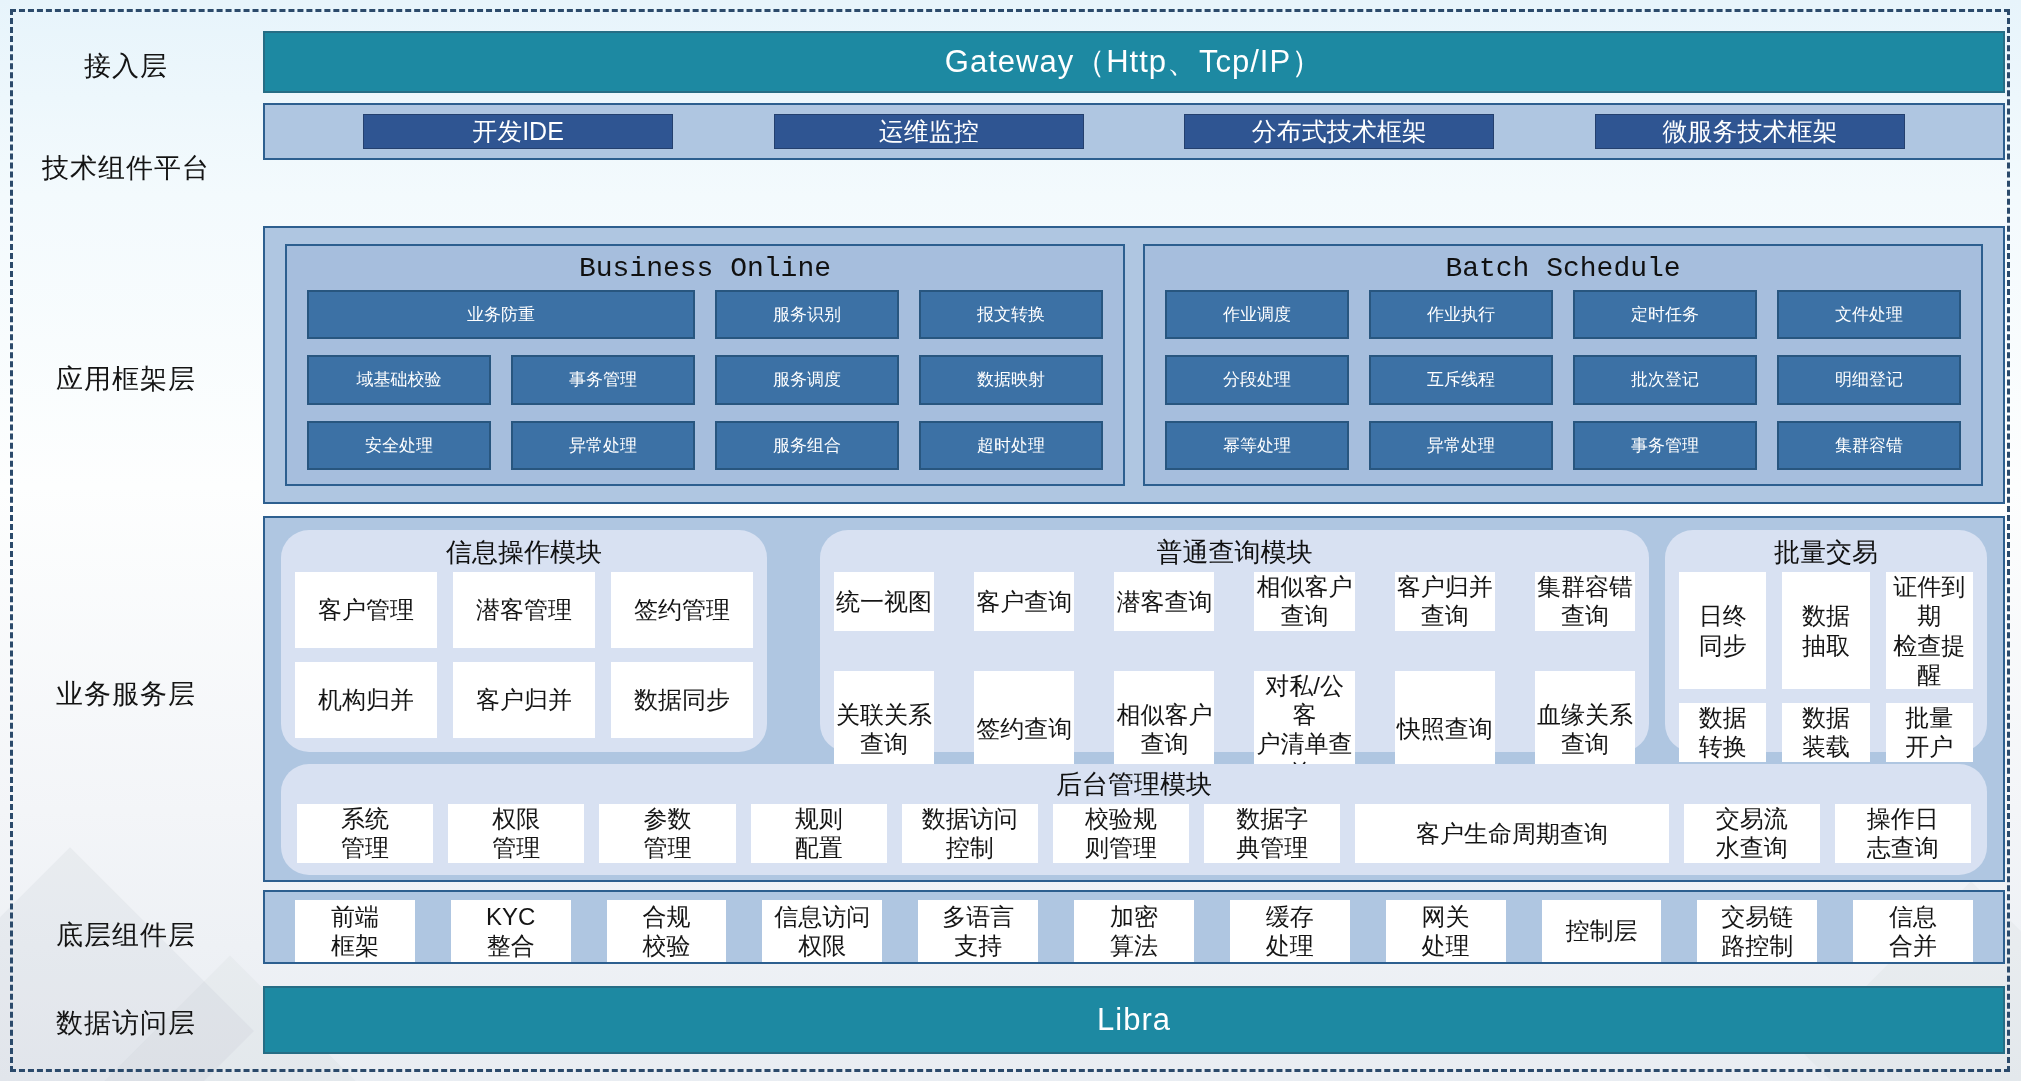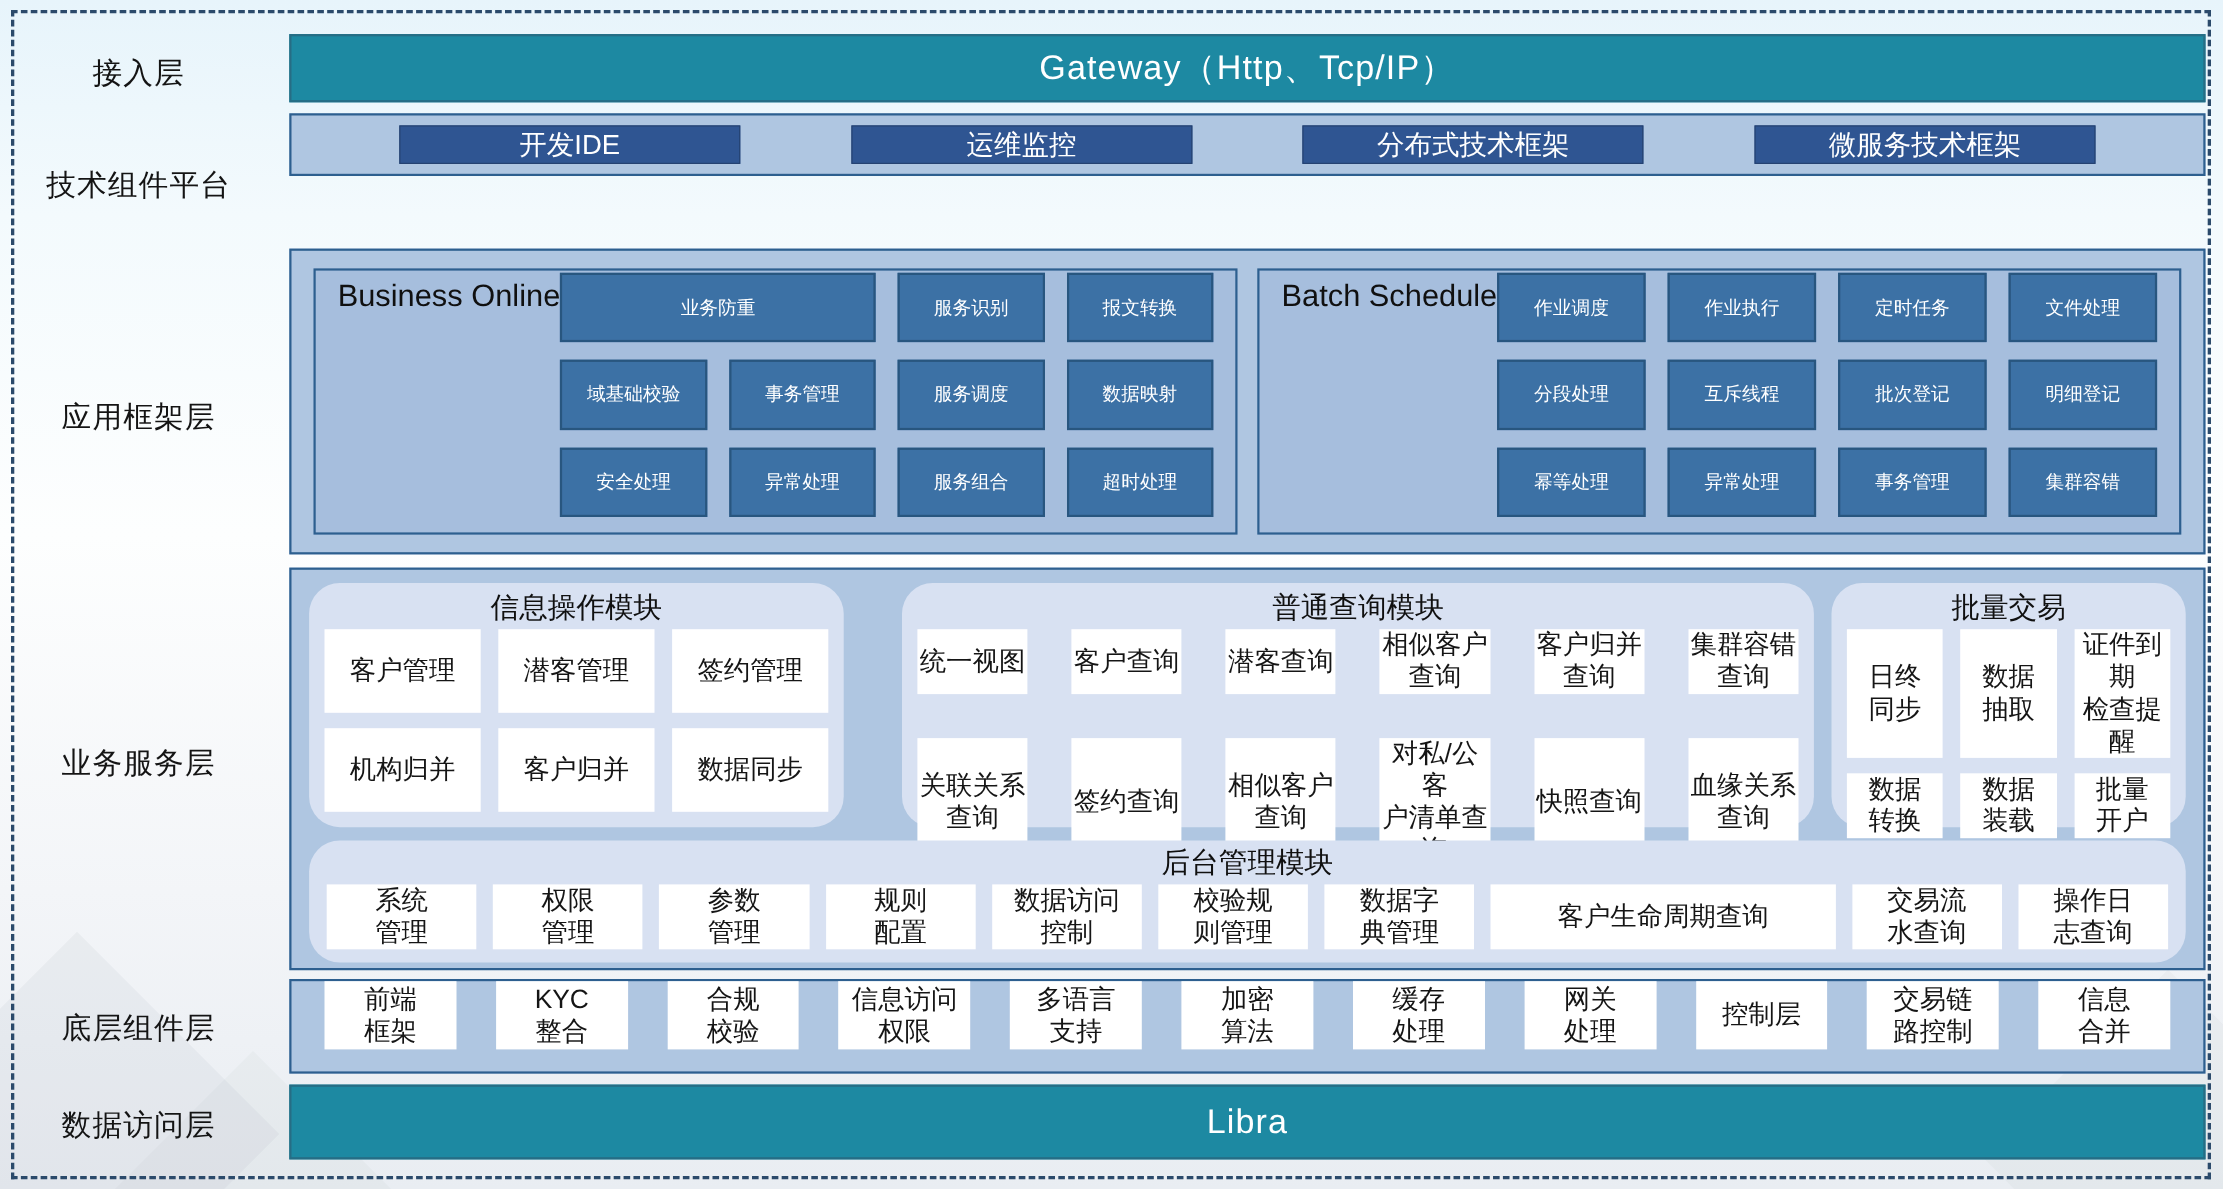--- a/index.html
+++ b/index.html
@@ -41,21 +41,21 @@
   }
   .tech-panel{top:103px;height:57px;display:flex;align-items:center;justify-content:space-between;padding:0 98px;}
   .navy-btn{
     width:310px;height:35px;background:#2f5592;border:1px solid #24406e;
     color:#ffffff;font-size:25px;display:flex;align-items:center;justify-content:center;box-sizing:border-box;
   }
 
   .framework-panel{top:226px;height:278px;display:flex;gap:18px;padding:16px 20px;}
   .fw-inner{
     flex:1;background:#a6bedd;border:2px solid #2d5f8f;box-sizing:border-box;
-    padding:2px 20px 14px;display:flex;
+    padding:2px 20px 14px;display:flex;flex-direction:column;font-family:Liberation Mono, monospace;
   }
   .fw-title{color:#101010;font-size:28px;text-align:center;height:42px;line-height:42px;}
   .fw-grid{flex:1;display:grid;grid-template-columns:repeat(4,1fr);gap:16px 20px;}
   .fw-btn{
     background:#3c71a5;border:2px solid #28567f;color:#ffffff;font-size:17px;
     display:flex;align-items:center;justify-content:center;box-sizing:border-box;
   }
   .fw-btn.wide{grid-column:span 2;}
 
   .service-panel{top:516px;height:366px;display:flex;flex-direction:column;gap:12px;padding:12px 16px;}
@@ -74,21 +74,21 @@
   .wbtn{
     background:#ffffff;color:#151515;font-size:24px;line-height:1.22;
     display:flex;align-items:center;justify-content:center;text-align:center;
     white-space:pre-line;box-sizing:border-box;
   }
   .mod-admin{flex:1;padding:0 16px 12px;}
   .admin-row{flex:1;display:flex;gap:15px;}
   .admin-row .wbtn{flex:1;}
   .admin-row .wbtn.wide2{flex:2.3;}
 
-  .base-panel{top:890px;height:86px;display:flex;align-items:flex-start;gap:36px;padding:0 30px;}
+  .base-panel{top:890px;height:74px;display:flex;align-items:flex-end;gap:36px;padding:0 30px;}
   .base-panel .wbtn{flex:1;height:62px;}
 </style>
 </head>
 <body>
 
 <div class="slide">
   <div class="cube c1"></div>
   <div class="cube c2"></div>
   <div class="cube c3"></div>
   <div class="frame"></div>

